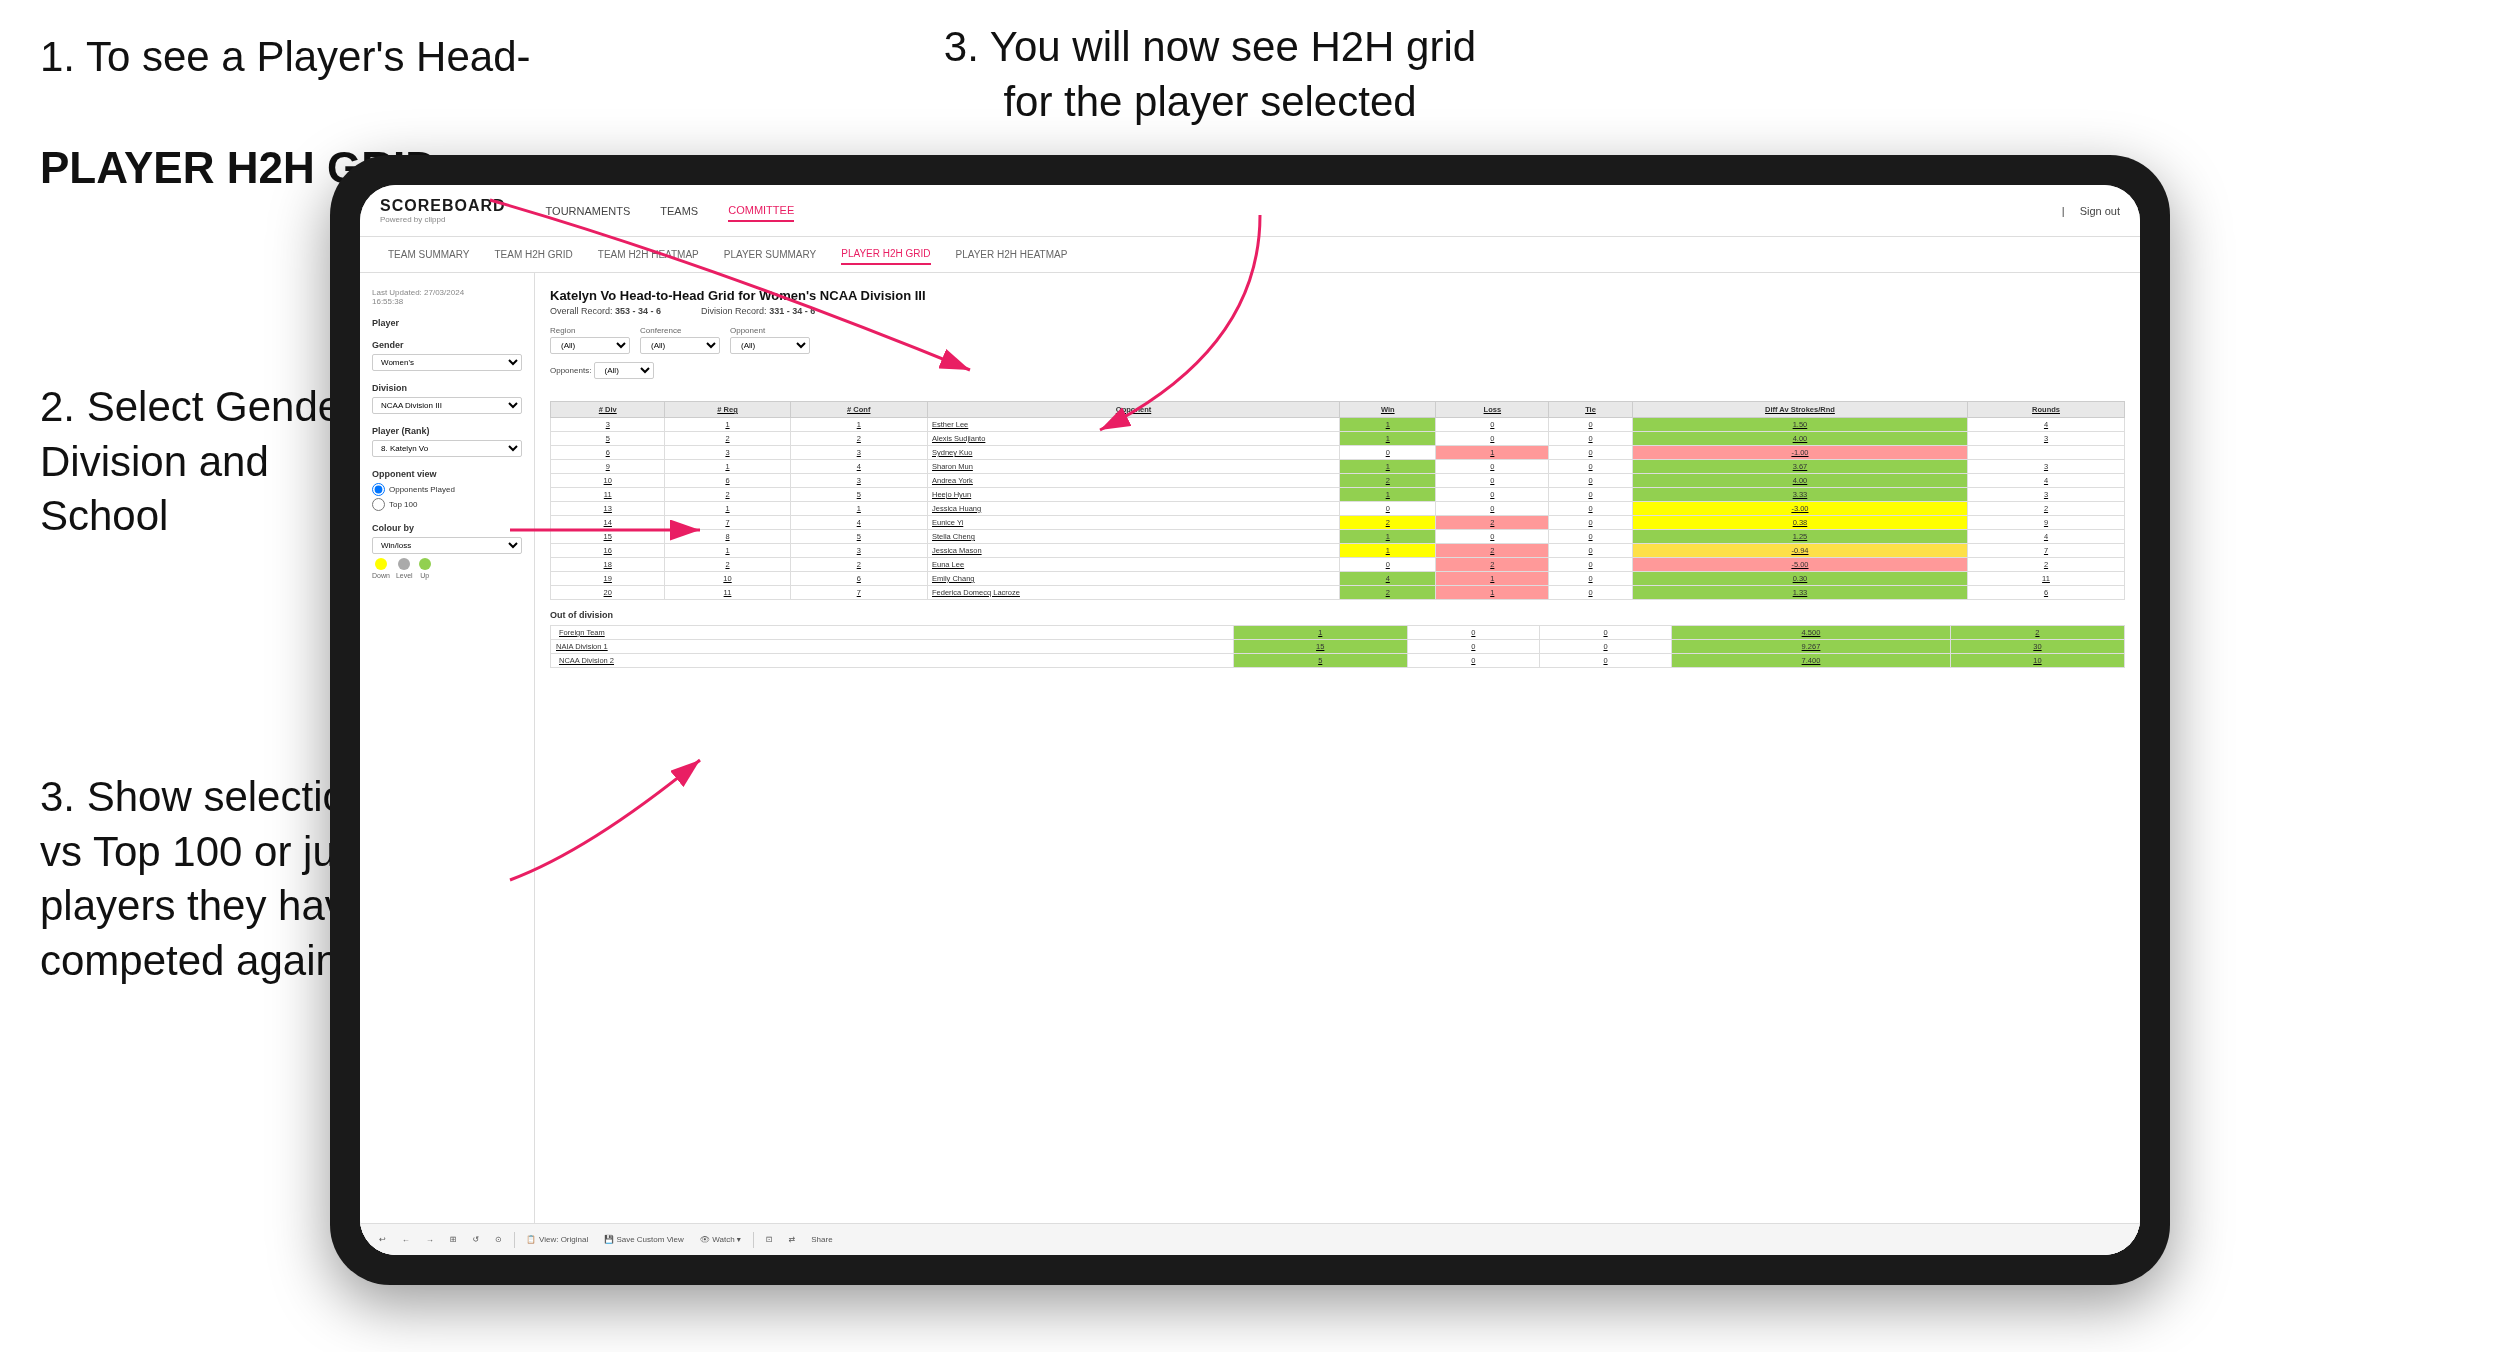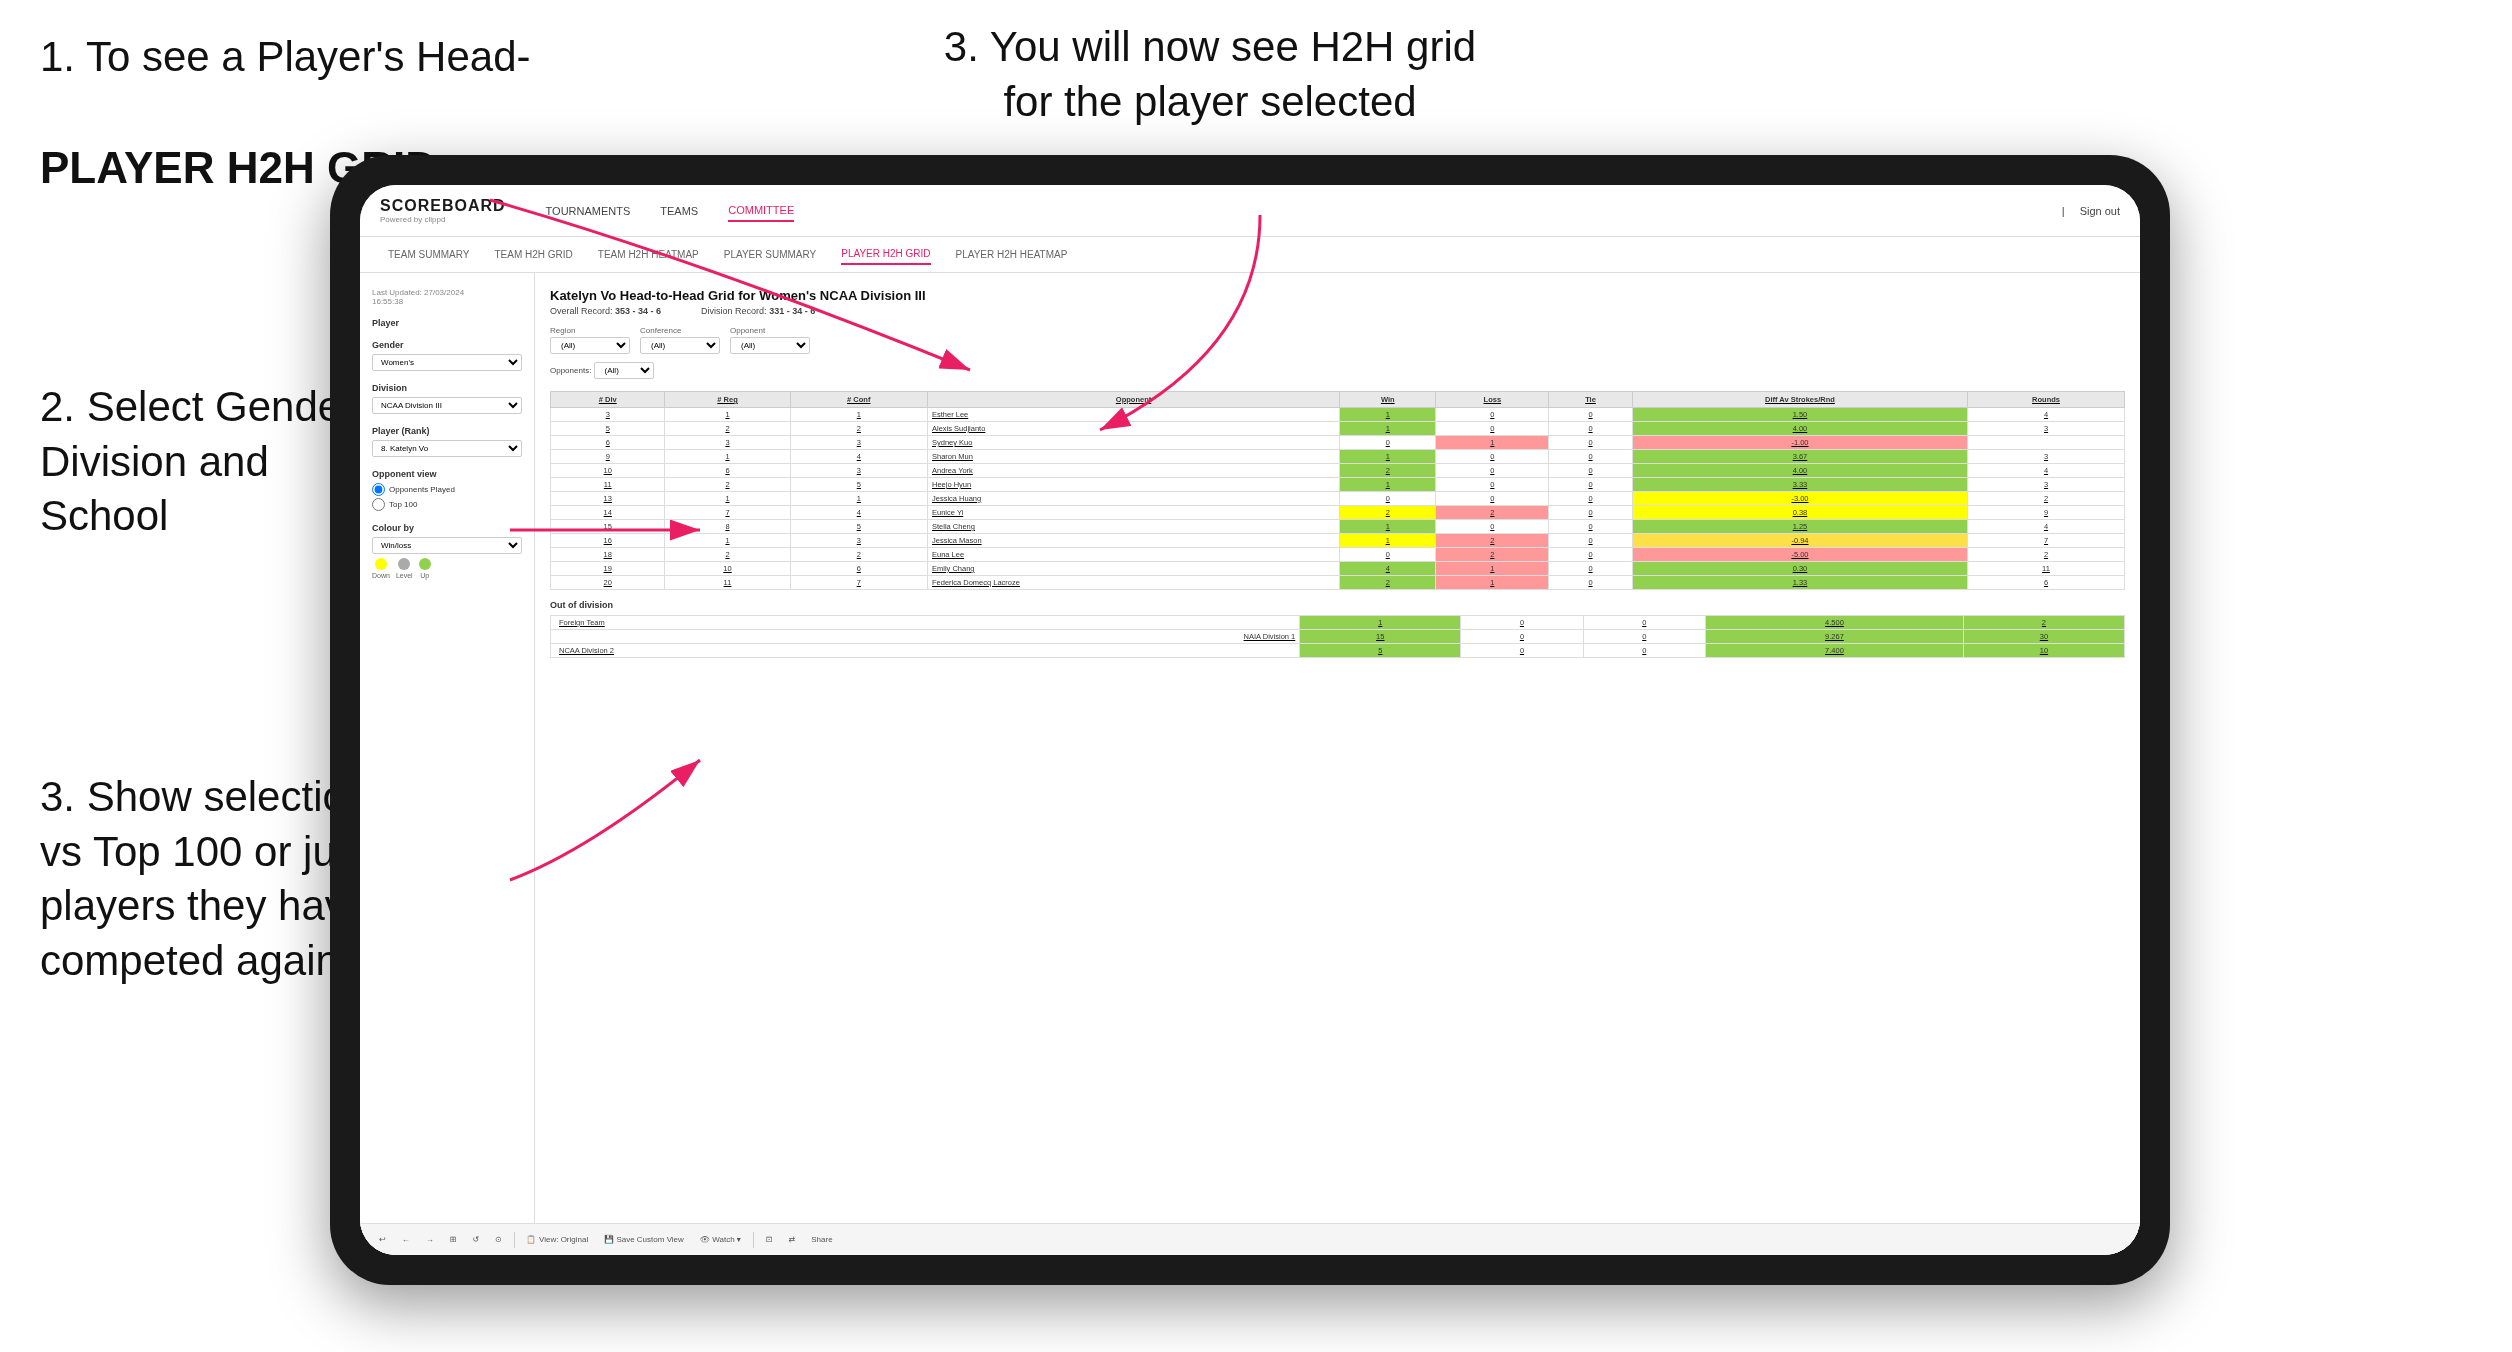--- a/index.html
+++ b/index.html
@@ -515,21 +515,21 @@
             </select>
           </div>
           <div class="filter-group">
             <span class="filter-label">Opponent</span>
             <select class="filter-select">
               <option>(All)</option>
             </select>
           </div>
         </div>
 
-        <div style="font-size:8px; margin-bottom:12px; color:#444;">
+        <div style="font-size:8px; margin-bottom:22px; color:#444;">
           <span>Opponents: </span>
           <select class="filter-select" style="min-width:60px;">
             <option>(All)</option>
           </select>
         </div>
 
         <table class="data-table">
           <thead>
             <tr>
               <th># Div</th>
@@ -695,21 +695,21 @@
           <tbody id="out-tbody">
           <tr>
       <td colspan="3" style="text-align:left; padding-left:8px;">Foreign Team</td>
       <td style="background:#92d050;">1</td>
       <td>0</td>
       <td>0</td>
       <td style="background:#92d050;">4.500</td>
       <td style="background:#92d050;">2</td>
     </tr>
               <tr>
-      <td colspan="3" style="text-align:right; padding-left:24px;">NAIA Division 1</td>
+      <td colspan="3" style="text-align:left; padding-left:5px;">NAIA Division 1</td>
       <td style="background:#92d050;">15</td>
       <td>0</td>
       <td>0</td>
       <td style="background:#92d050;">9.267</td>
       <td style="background:#92d050;">30</td>
     </tr>
               <tr>
       <td colspan="3" style="text-align:left; padding-left:8px;">NCAA Division 2</td>
       <td style="background:#92d050;">5</td>
       <td>0</td>

